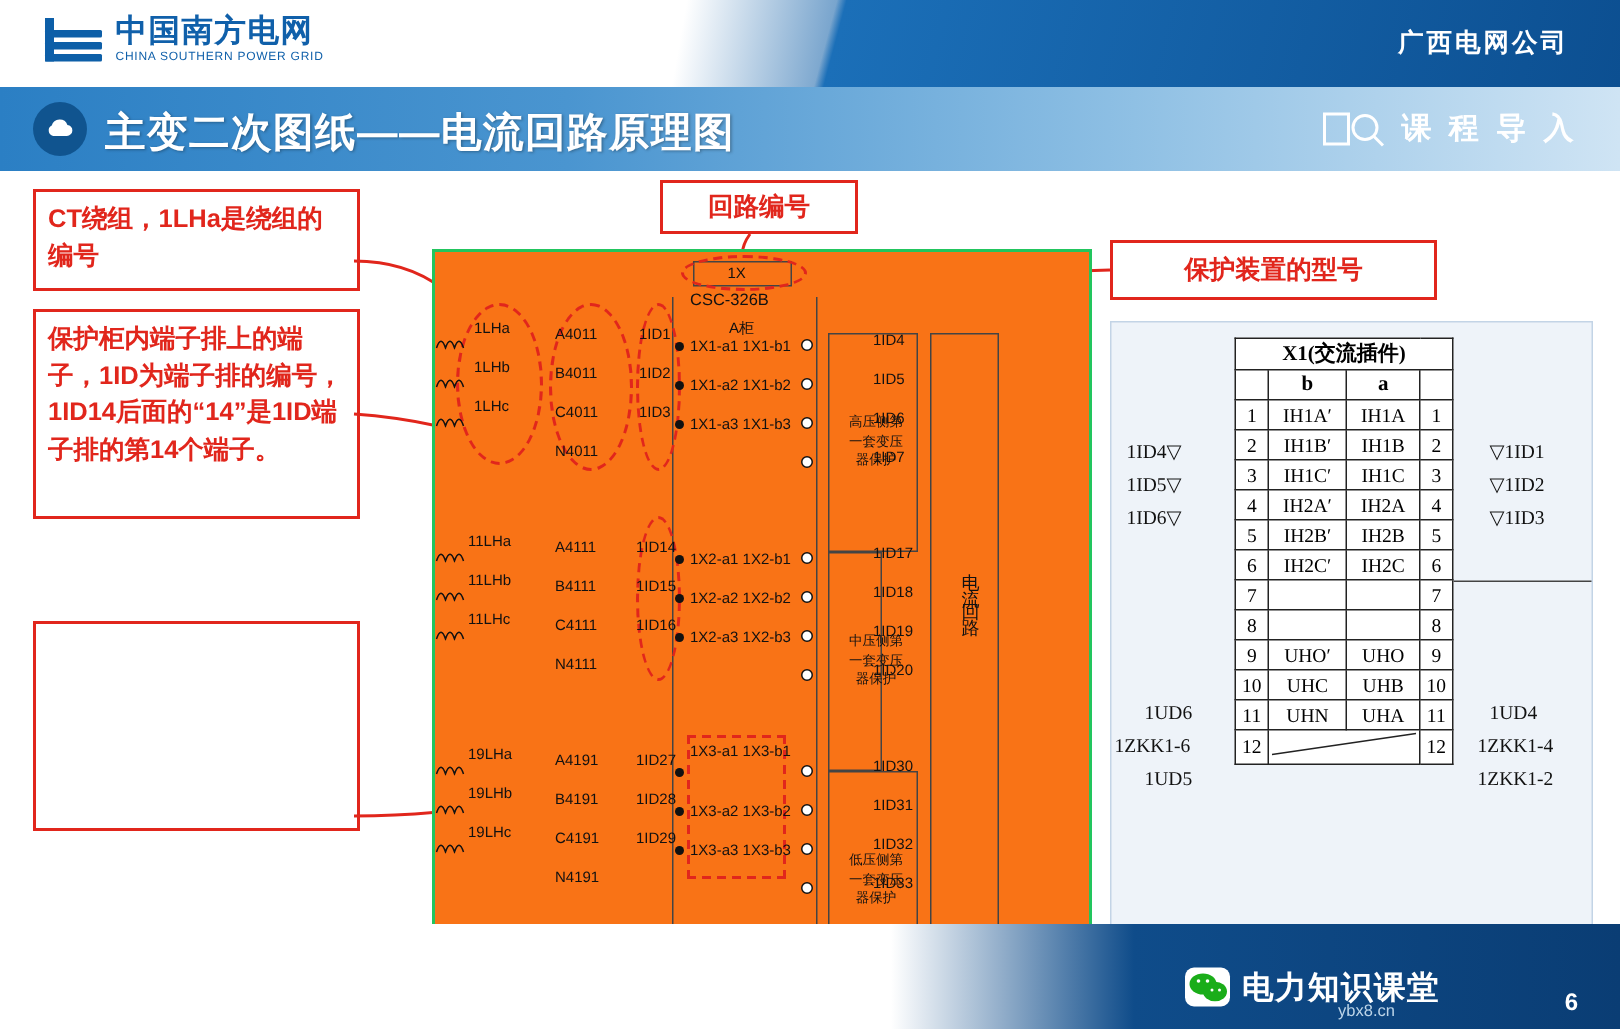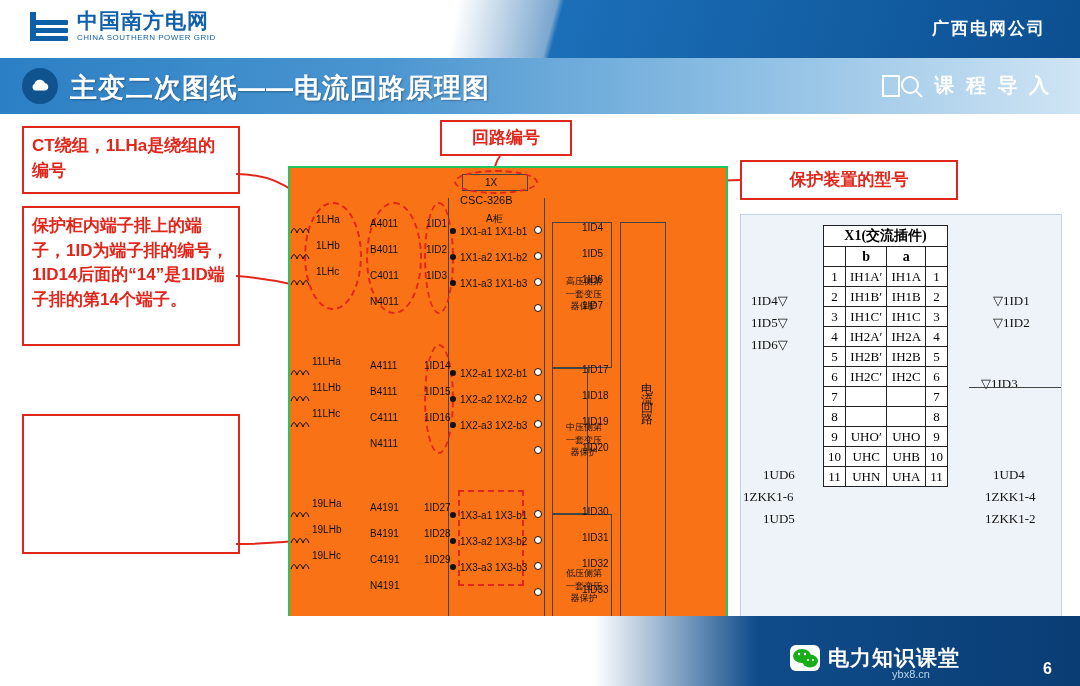--- a/index.html
+++ b/index.html
@@ -336,21 +336,21 @@
       <div class="dwg-label" style="left:80px; top:412px;">N4191</div>
 
       <div class="dwg-label" style="left:134px; top:334px;">1ID27</div>
       <div class="dwg-label" style="left:134px; top:360px;">1ID28</div>
       <div class="dwg-label" style="left:134px; top:386px;">1ID29</div>
 
       <div class="dot" style="left:160px; top:344px;"></div>
       <div class="dot" style="left:160px; top:370px;"></div>
       <div class="dot" style="left:160px; top:396px;"></div>
 
-      <div class="dwg-label" style="left:170px; top:342px;">1X3-a1  1X3-b1</div>
+      <div class="dwg-label" style="left:170px; top:328px;">1X3-a1  1X3-b1</div>
       <div class="dwg-label" style="left:170px; top:368px;">1X3-a2  1X3-b2</div>
       <div class="dwg-label" style="left:170px; top:394px;">1X3-a3  1X3-b3</div>
 
       <div class="circ" style="left:244px; top:342px;"></div>
       <div class="circ" style="left:244px; top:368px;"></div>
       <div class="circ" style="left:244px; top:394px;"></div>
       <div class="circ" style="left:244px; top:420px;"></div>
 
       <div class="dwg-label" style="left:292px; top:338px;">1ID30</div>
       <div class="dwg-label" style="left:292px; top:364px;">1ID31</div>
@@ -441,33 +441,40 @@
             <td>UHC</td>
             <td>UHB</td>
             <td>10</td>
           </tr>
       <tr>
             <td>11</td>
             <td>UHN</td>
             <td>UHA</td>
             <td>11</td>
           </tr>
+      <tr>
+            <td>12</td>
+            <td colspan="2" style="padding:0;"><svg width="100%" height="18" viewBox="0 0 100 18" preserveAspectRatio="none">
+                <line x1="2" y1="16" x2="98" y2="2" stroke="#222" stroke-width="1"></line>
+              </svg></td>
+            <td>12</td>
+          </tr>
     </tbody>
       </table>
 
     <div class="side-lbl" style="left:10px; top:78px;">1ID4▽</div>
     <div class="side-lbl" style="left:10px; top:100px;">1ID5▽</div>
     <div class="side-lbl" style="left:10px; top:122px;">1ID6▽</div>
     <div class="side-lbl" style="left:22px; top:252px;">1UD6</div>
     <div class="side-lbl" style="left:2px; top:274px;">1ZKK1-6</div>
     <div class="side-lbl" style="left:22px; top:296px;">1UD5</div>
 
     <div class="side-lbl" style="left:252px; top:78px;">▽1ID1</div>
     <div class="side-lbl" style="left:252px; top:100px;">▽1ID2</div>
-    <div class="side-lbl" style="left:240px; top:122px;margin-top:39px;">▽1ID3</div>
+    <div class="side-lbl" style="left:252px; top:122px;">▽1ID3</div>
     <div class="side-lbl" style="left:252px; top:252px;">1UD4</div>
     <div class="side-lbl" style="left:244px; top:274px;">1ZKK1-4</div>
     <div class="side-lbl" style="left:244px; top:296px;">1ZKK1-2</div>
 
     <div class="dwg-line" style="left:228px; top:172px; width:92px; height:1px; background:#444;"></div>
   </div>
 
 </div>
 
 <div class="footer">

